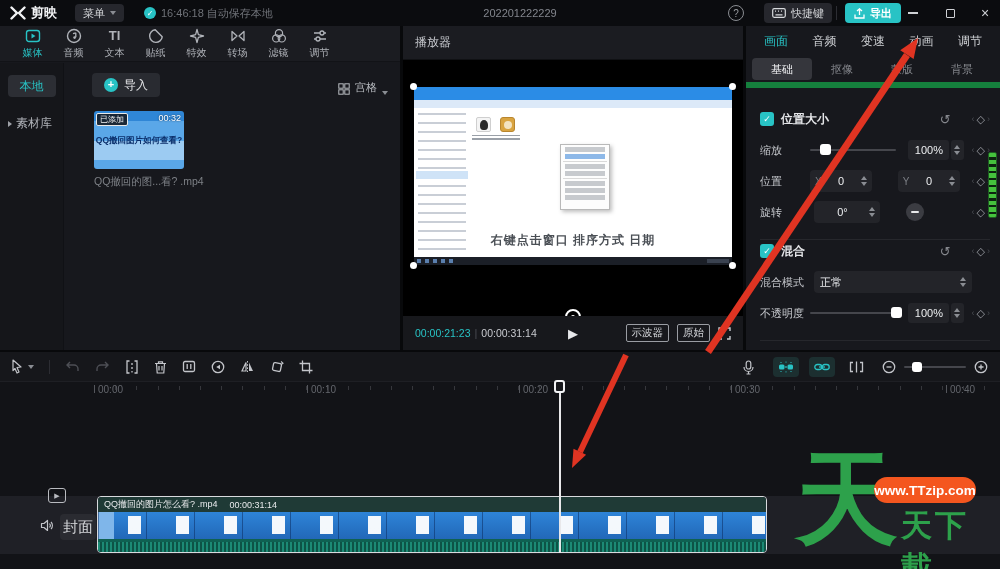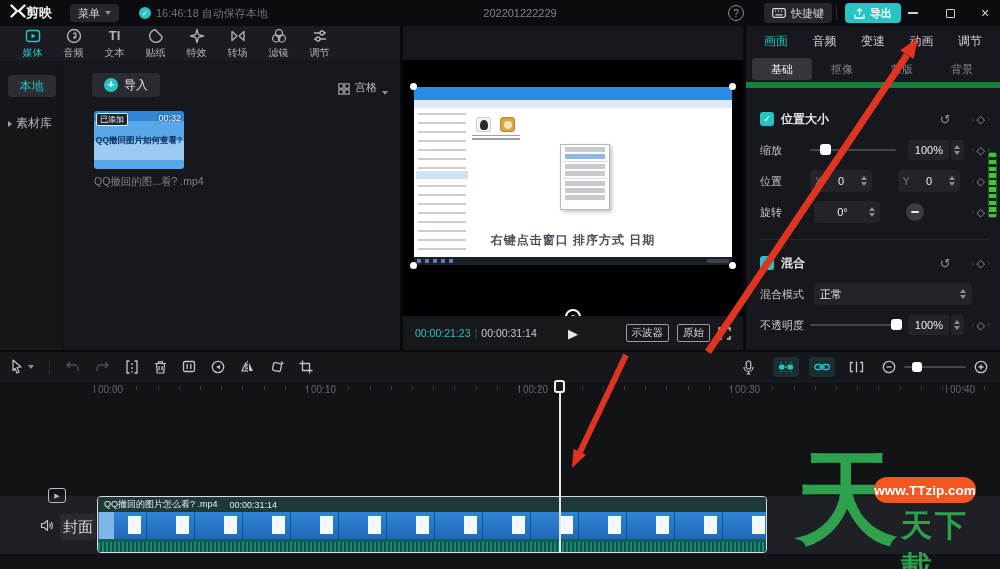--- a/index.html
+++ b/index.html
@@ -1,21 +1,21 @@
 <!DOCTYPE html>
 <html><head>
 <meta charset="utf-8">
 <style>
   html,body{margin:0;padding:0;background:#000;}
   *{box-sizing:border-box;font-family:"Liberation Sans","DejaVu Sans",sans-serif;}
   .app{position:relative;width:1000px;height:569px;background:#08090b;overflow:hidden;color:#cfd1d5;font-size:11px;}
 
   
   .topbar{position:absolute;left:0;top:0;width:1000px;height:26px;background:#0b0c0f;display:flex;align-items:center;}
-  .logo{display:flex;align-items:flex-start;margin-left:10px;color:#f2f3f5;font-weight:bold;font-size:13px;}
+  .logo{display:flex;align-items:center;gap:5px;margin-left:10px;color:#f2f3f5;font-weight:bold;font-size:13px;}
   .menu-btn{margin-left:18px;height:18px;padding:0 8px;background:#26272d;border-radius:4px;display:flex;align-items:center;gap:5px;color:#d8dadd;}
   .autosave{margin-left:20px;display:flex;align-items:center;gap:5px;color:#6f7278;}
   .save-check{width:12px;height:12px;border-radius:50%;background:#28c3c5;color:#fff;font-size:8px;display:flex;align-items:center;justify-content:center;}
   .project-name{position:absolute;left:430px;width:180px;text-align:center;color:#83868d;}
   .help-circle{position:absolute;left:728px;top:5px;width:16px;height:16px;border:1.2px solid #8a8d92;border-radius:50%;color:#9a9da2;display:flex;align-items:center;justify-content:center;font-size:10px;}
   .shortcut-btn{position:absolute;left:764px;top:3px;height:20px;padding:0 8px;background:#26272d;border-radius:4px;display:flex;align-items:center;gap:5px;color:#d8dadd;}
   .tb-divider{position:absolute;left:836px;top:6px;width:1px;height:14px;background:#2c2d33;}
   .export-btn{position:absolute;left:845px;top:3px;height:20px;padding:0 9px;background:#28c3c5;border-radius:4px;display:flex;align-items:center;gap:5px;color:#fff;font-weight:bold;}
   .win-btn{position:absolute;top:0;width:30px;height:26px;display:flex;align-items:center;justify-content:center;color:#cfd1d5;}
   .min-bar{width:10px;height:1.5px;background:#cfd1d5;}
@@ -280,20 +280,23 @@
           <span class="card-badge">已添加</span>
           <span class="card-dur">00:32</span>
           <span class="card-title">QQ撤回图片如何查看?</span>
         </div>
         <div class="card-filename">QQ撤回的图...看? .mp4</div>
       </div>
     </div>
   </div>
 
   <div class="panel panel-center">
+    <div class="player-header">
+      <span>播放器</span>
+    </div>
     <div class="player-stage">
       <div class="video">
         <div class="vid-titlebar"></div>
         <div class="vid-subbar"></div>
         <div class="vid-side"></div>
         <div class="vid-side-sel"></div>
         <div class="icon-file1"></div>
         <div class="icon-file2"></div>
         <div class="icon-label" style="left:58px;top:48px;"></div>
         <div class="icon-label" style="left:82px;top:48px;"></div>
@@ -413,21 +416,21 @@
         <div class="dial" style="margin-left:26px;"></div>
         <span class="kf" style="margin-left:auto;">
           <span class="pv">‹</span>
           <span class="dm">◇</span>
           <span class="pv">›</span>
         </span>
       </div>
 
       <div class="pdivider"></div>
 
-      <div class="sec-head" style="margin-top:12px;">
+      <div class="sec-head" style="margin-top:0;">
         <span class="cb">✓</span>
         <span class="sec-title">混合</span>
         <span class="reset-ic">↺</span>
         <span class="kf">
           <span class="pv">‹</span>
           <span class="dm">◇</span>
           <span class="pv">›</span>
         </span>
       </div>
 

